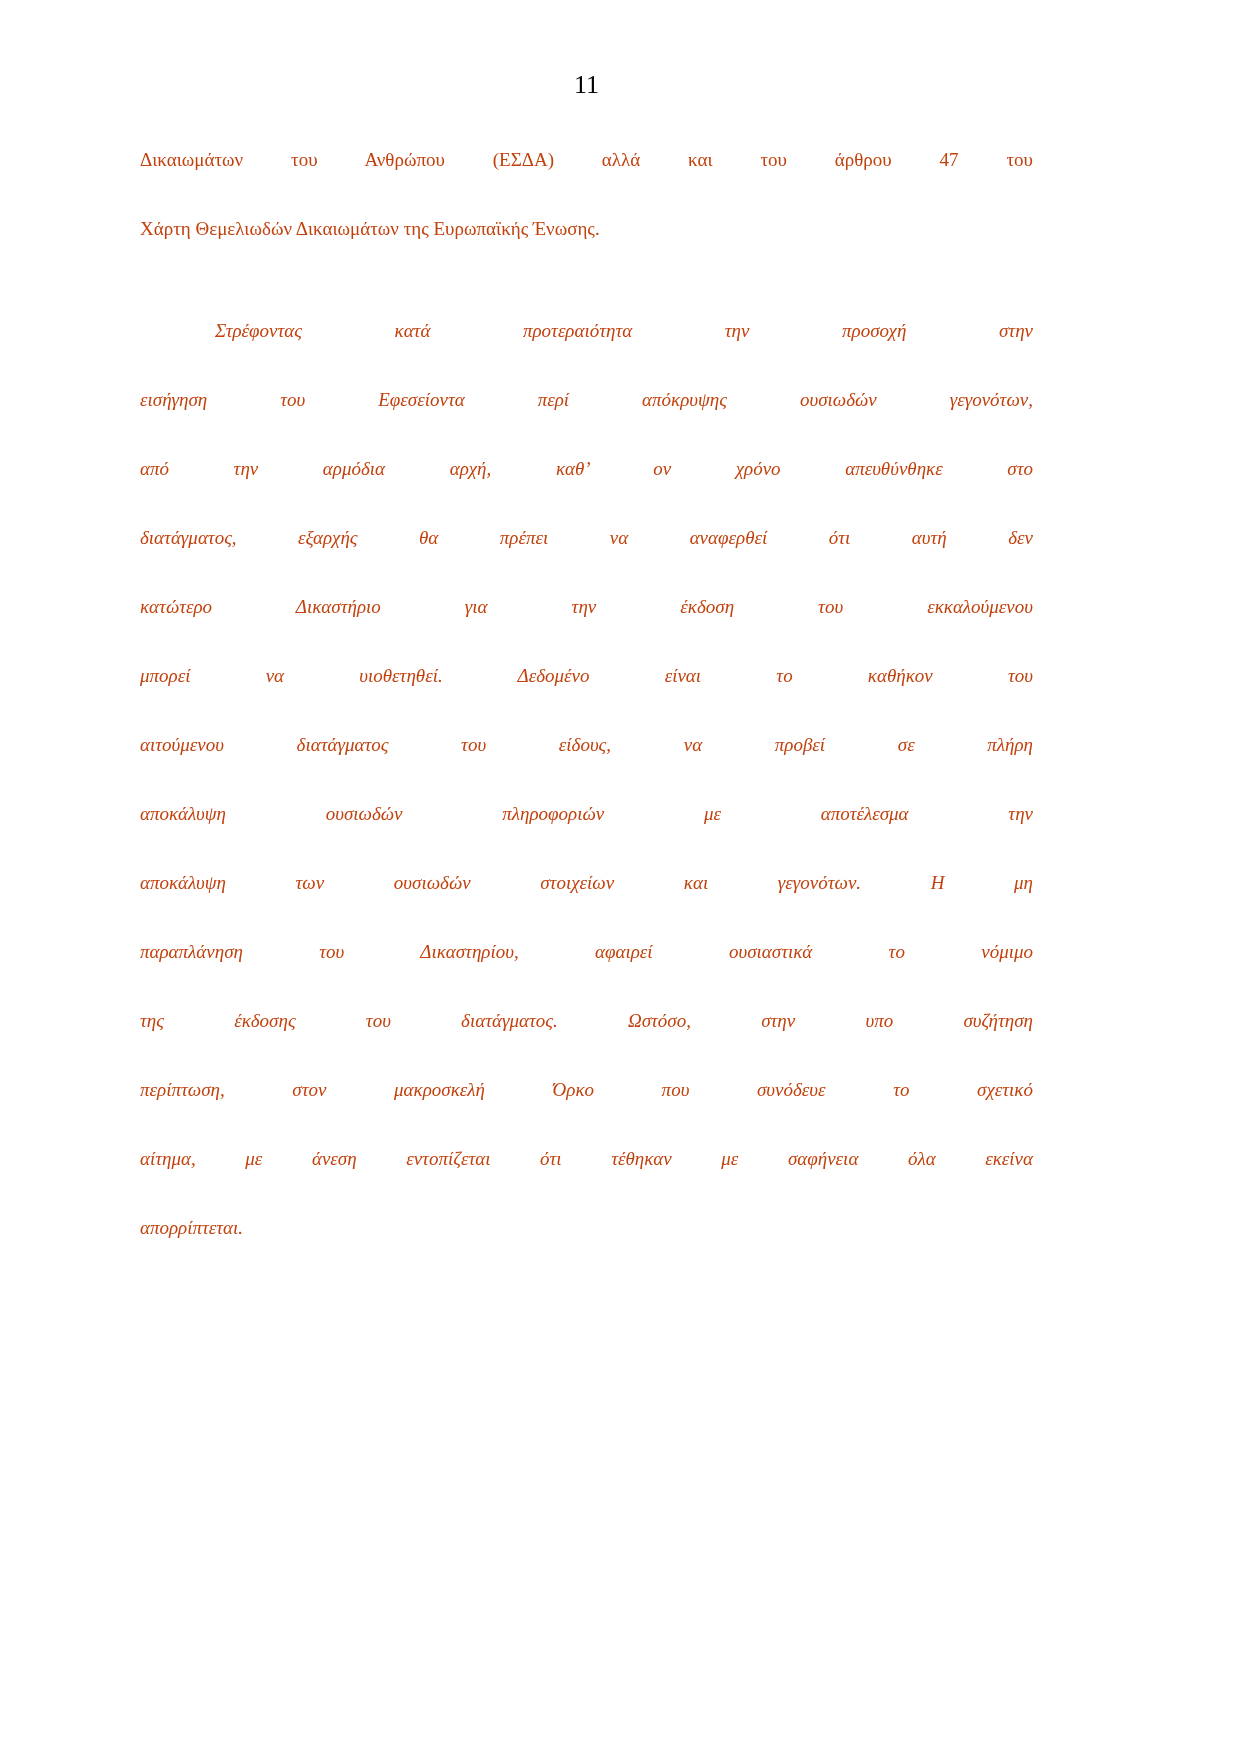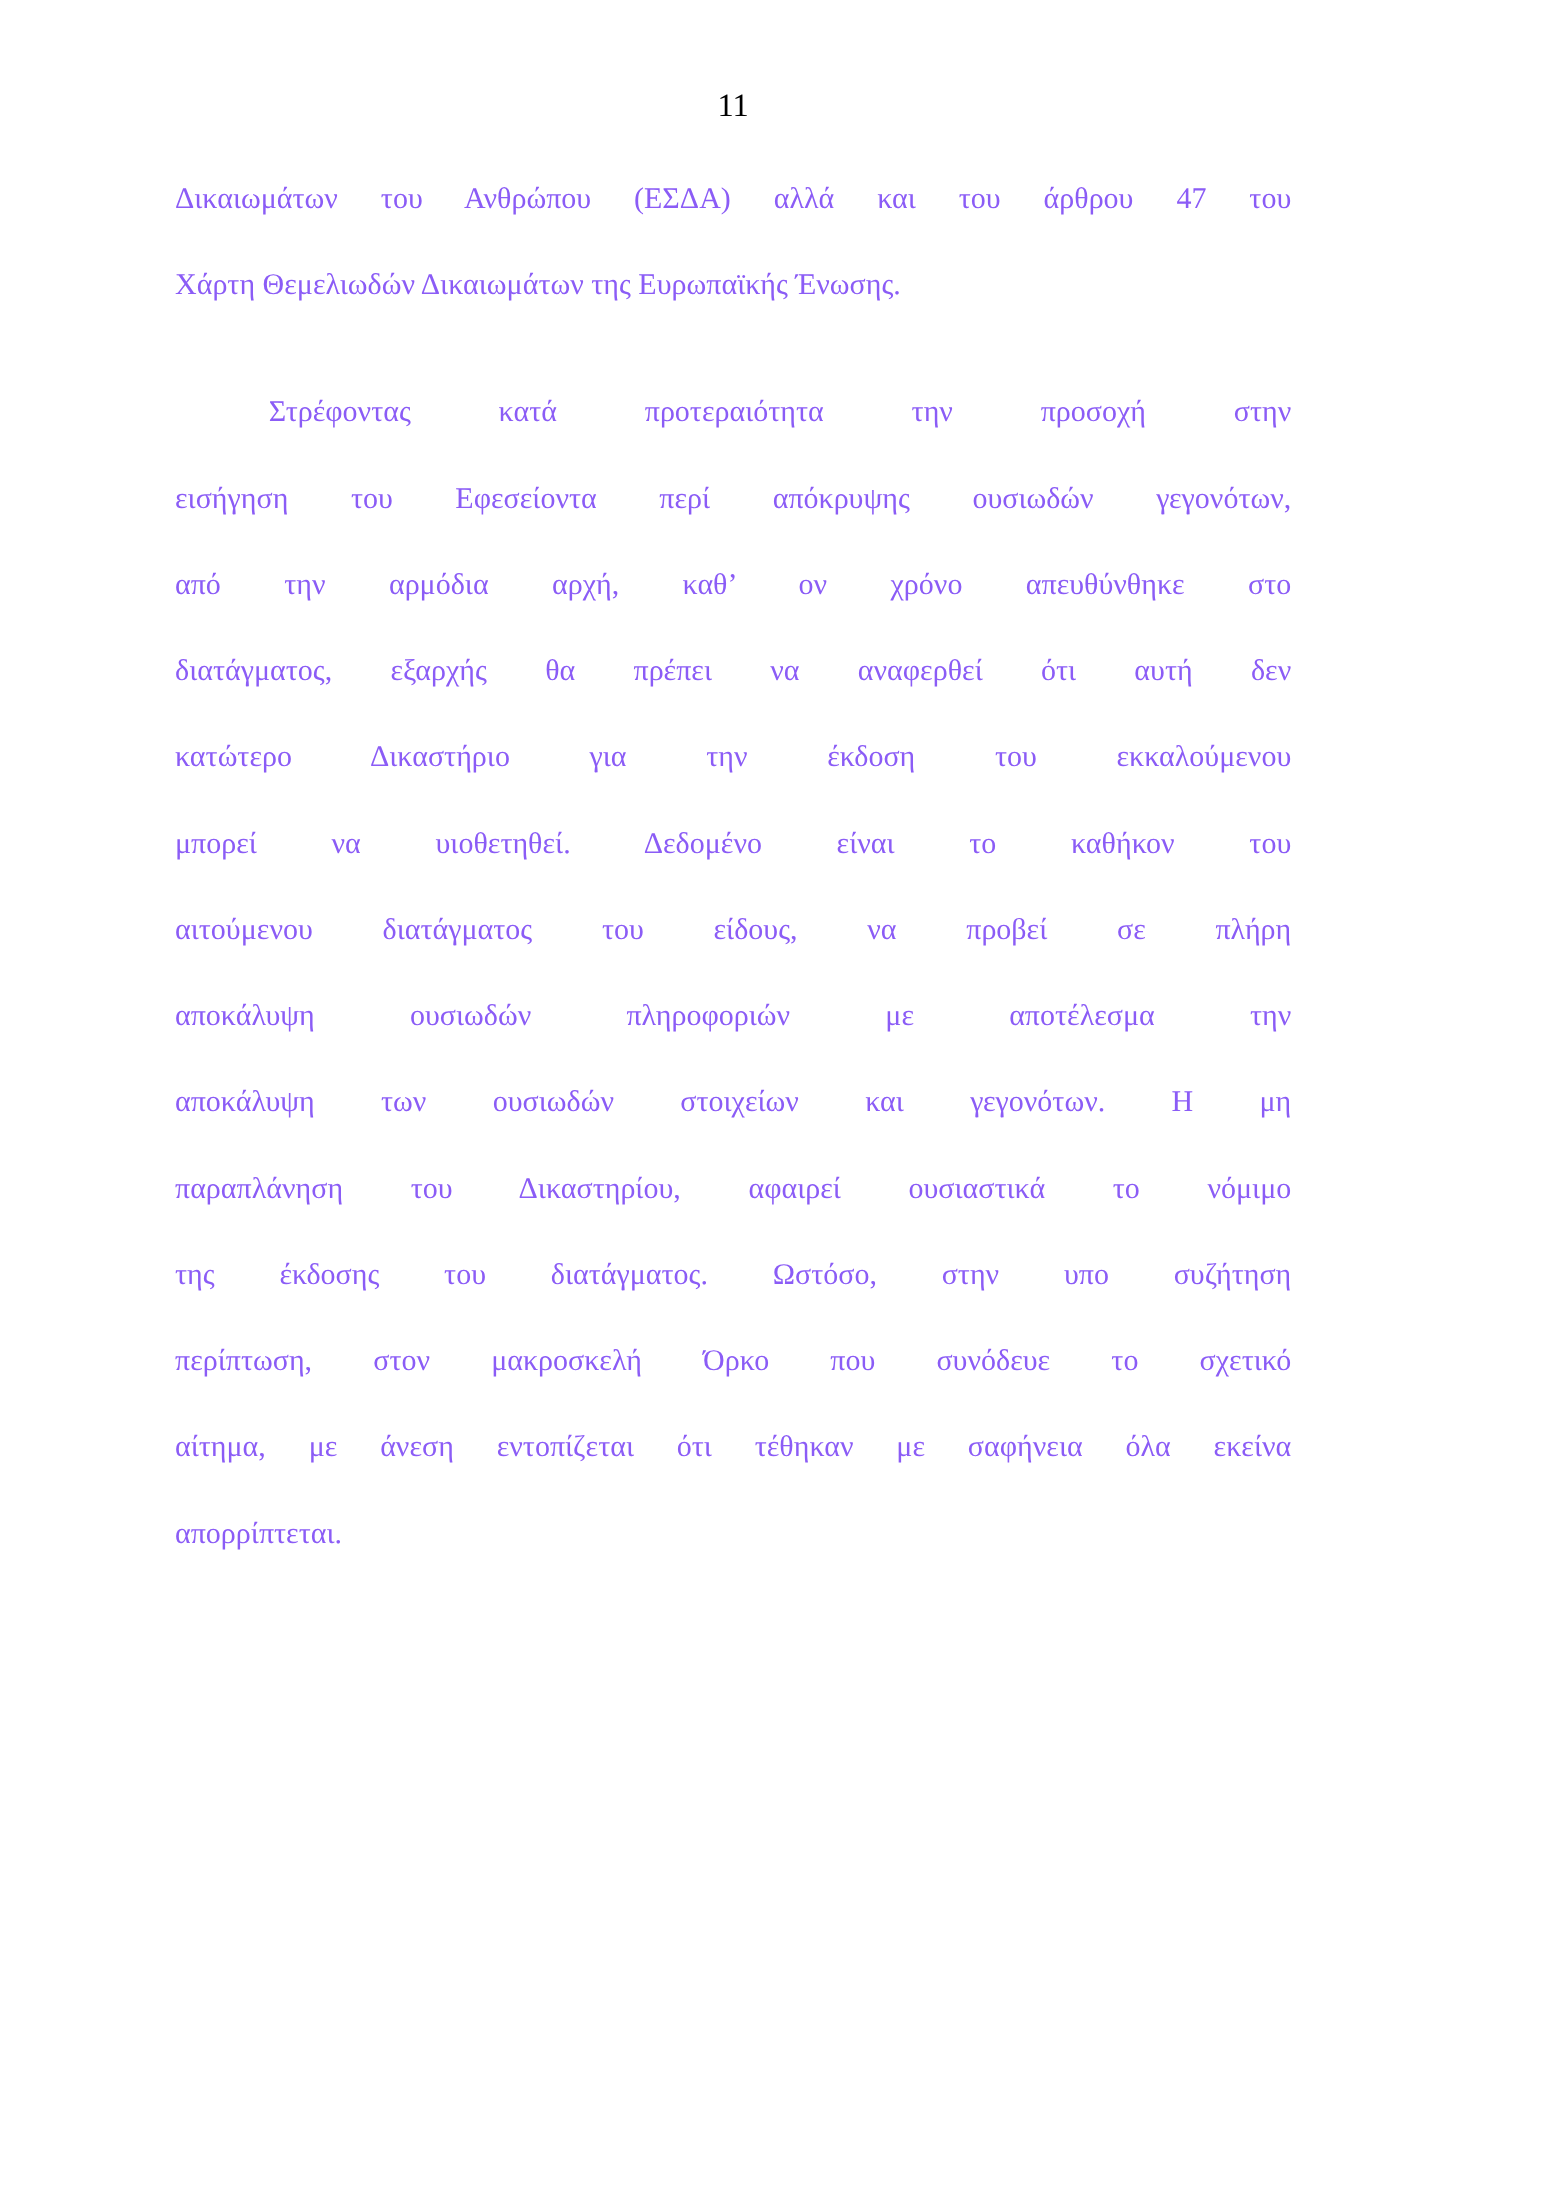--- a/index.html
+++ b/index.html
@@ -24,27 +24,27 @@
     padding-top: 69px;
   }
   .pagenum {
     text-align: center;
     font-size: 26px;
     line-height: 31px;
     color: #000000;
   }
   .para { margin: 0; }
   .para-first { margin-top: 25px; }
-  .para-gap { margin-top: 33px; }
+  .para-gap { margin-top: 33px; font-style: italic; }
   .ln {
     height: 69px;
     line-height: 69px;
-    font-size: 24px;
+    font-size: 19px;
     white-space: normal;
-    color: #8b5cf6;
+    color: #c2410c;
   }
   
   .j {
     text-align: justify;
     text-align-last: justify;
   }
   
   .ind { text-indent: 75px; }
 </style>
 </head>

